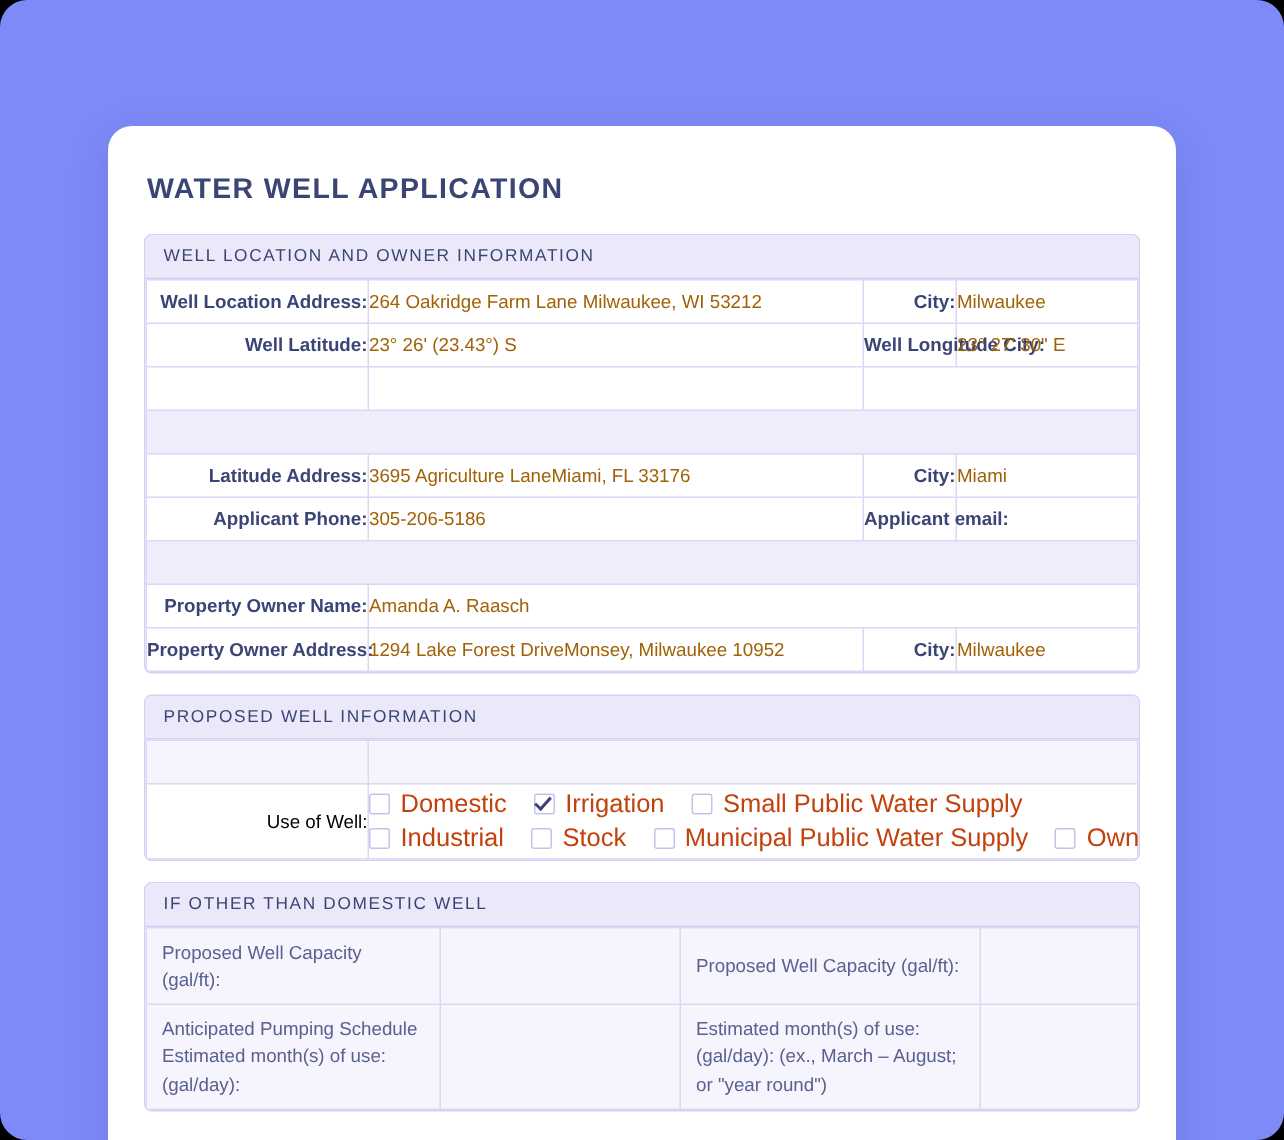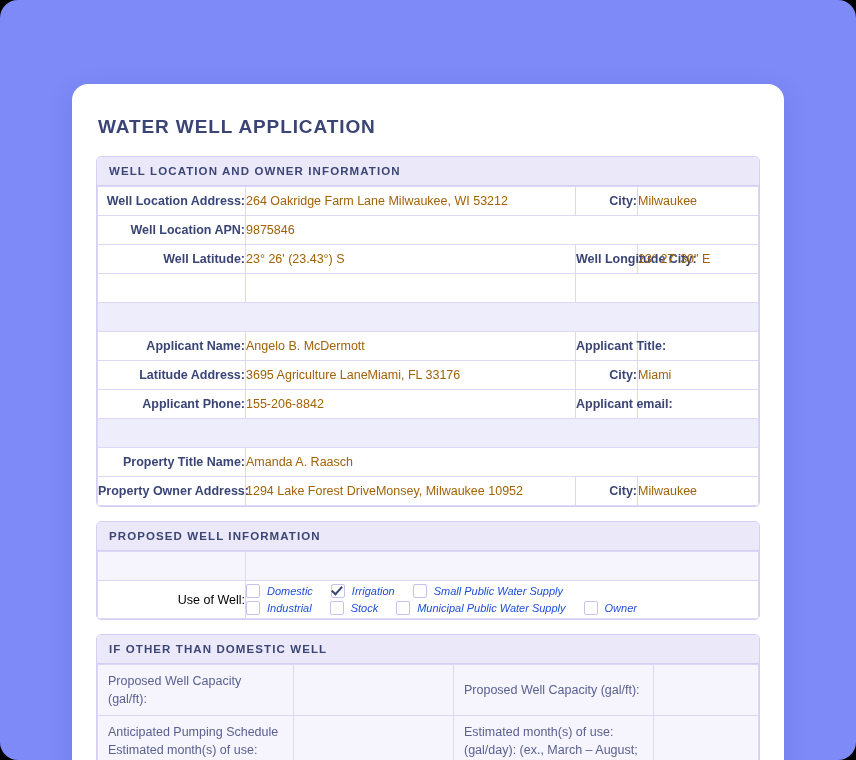--- a/index.html
+++ b/index.html
@@ -46,21 +46,21 @@
     border: 1px solid #d6cff4;
     border-radius: 5px;
     overflow: hidden;
     margin-bottom: 14px;
     background: #fff;
   }
   .section-header {
     background: #ebe9f9;
     color: #3b4575;
     font-size: 11.5px;
-    font-weight: bold;
+    font-weight: normal;
     letter-spacing: 1.1px;
     padding: 8px 12px 8px 12px;
     border-bottom: 1px solid #d6cff4;
   }
   table.grid {
     border-collapse: collapse;
     width: 100%;
     table-layout: fixed;
     border-radius: 15px;
   }
@@ -142,23 +142,22 @@
     position: absolute;
     left: 2px;
     top: -1px;
     width: 4px;
     height: 9px;
     border: solid #3b4575;
     border-width: 0 2px 2px 0;
     transform: rotate(42deg);
   }
   .cblabel {
-    font-size: 11px;
-    color: #1d4ed8;
-    font-style: italic;
+    font-size: 17px;
+    color: #c2410c;
   }
   .useoflabel {
     text-align: right;
     font-size: 12.5px;
     color: #000000;
     padding: 6px 9px;
     white-space: nowrap;
   }
 </style>
 </head>
@@ -179,62 +178,52 @@
             <col style="width:">
         </colgroup>
         <tbody>
           <tr>
             <td class="lbl">Well Location Address:</td>
             <td class="val">264 Oakridge Farm Lane Milwaukee, WI 53212</td>
             <td class="lbl">City:</td>
             <td class="val">Milwaukee</td>
           </tr>
           <tr>
-            <td class="lbl">Well Location APN:</td>
-            <td class="val" colspan="3">9875846</td>
-          </tr>
-          <tr>
             <td class="lbl">Well Latitude:</td>
             <td class="val">23° 26' (23.43°) S</td>
             <td class="lbl" style="text-align:right">Well Longitude City:</td>
             <td class="val">23° 27' 30" E</td>
           </tr>
           <tr class="blank-row">
             <td></td>
             <td></td>
             <td colspan="2"></td>
           </tr>
           <tr class="spacer-row">
             <td colspan="4"></td>
           </tr>
 
           <tr>
-            <td class="lbl">Applicant Name:</td>
-            <td class="val">Angelo B. McDermott</td>
-            <td class="lbl" style="text-align:right">Applicant Title:</td>
-            <td class="val"></td>
-          </tr>
-          <tr>
             <td class="lbl">Latitude Address:</td>
             <td class="val">3695 Agriculture LaneMiami, FL 33176</td>
             <td class="lbl" style="text-align:right">City:</td>
             <td class="val">Miami</td>
           </tr>
           <tr>
             <td class="lbl">Applicant Phone:</td>
-            <td class="val">155-206-8842</td>
+            <td class="val">305-206-5186</td>
             <td class="lbl" style="text-align:center">Applicant email:</td>
             <td class="val"></td>
           </tr>
           <tr class="spacer-row">
             <td colspan="4"></td>
           </tr>
 
           <tr>
-            <td class="lbl">Property Title Name:</td>
+            <td class="lbl">Property Owner Name:</td>
             <td class="val" colspan="3">Amanda A. Raasch</td>
           </tr>
           <tr>
             <td class="lbl">Property Owner Address:</td>
             <td class="val">1294 Lake Forest DriveMonsey, Milwaukee 10952</td>
             <td class="lbl" style="text-align:right">City:</td>
             <td class="val">Milwaukee</td>
           </tr>
         </tbody>
       </table>

